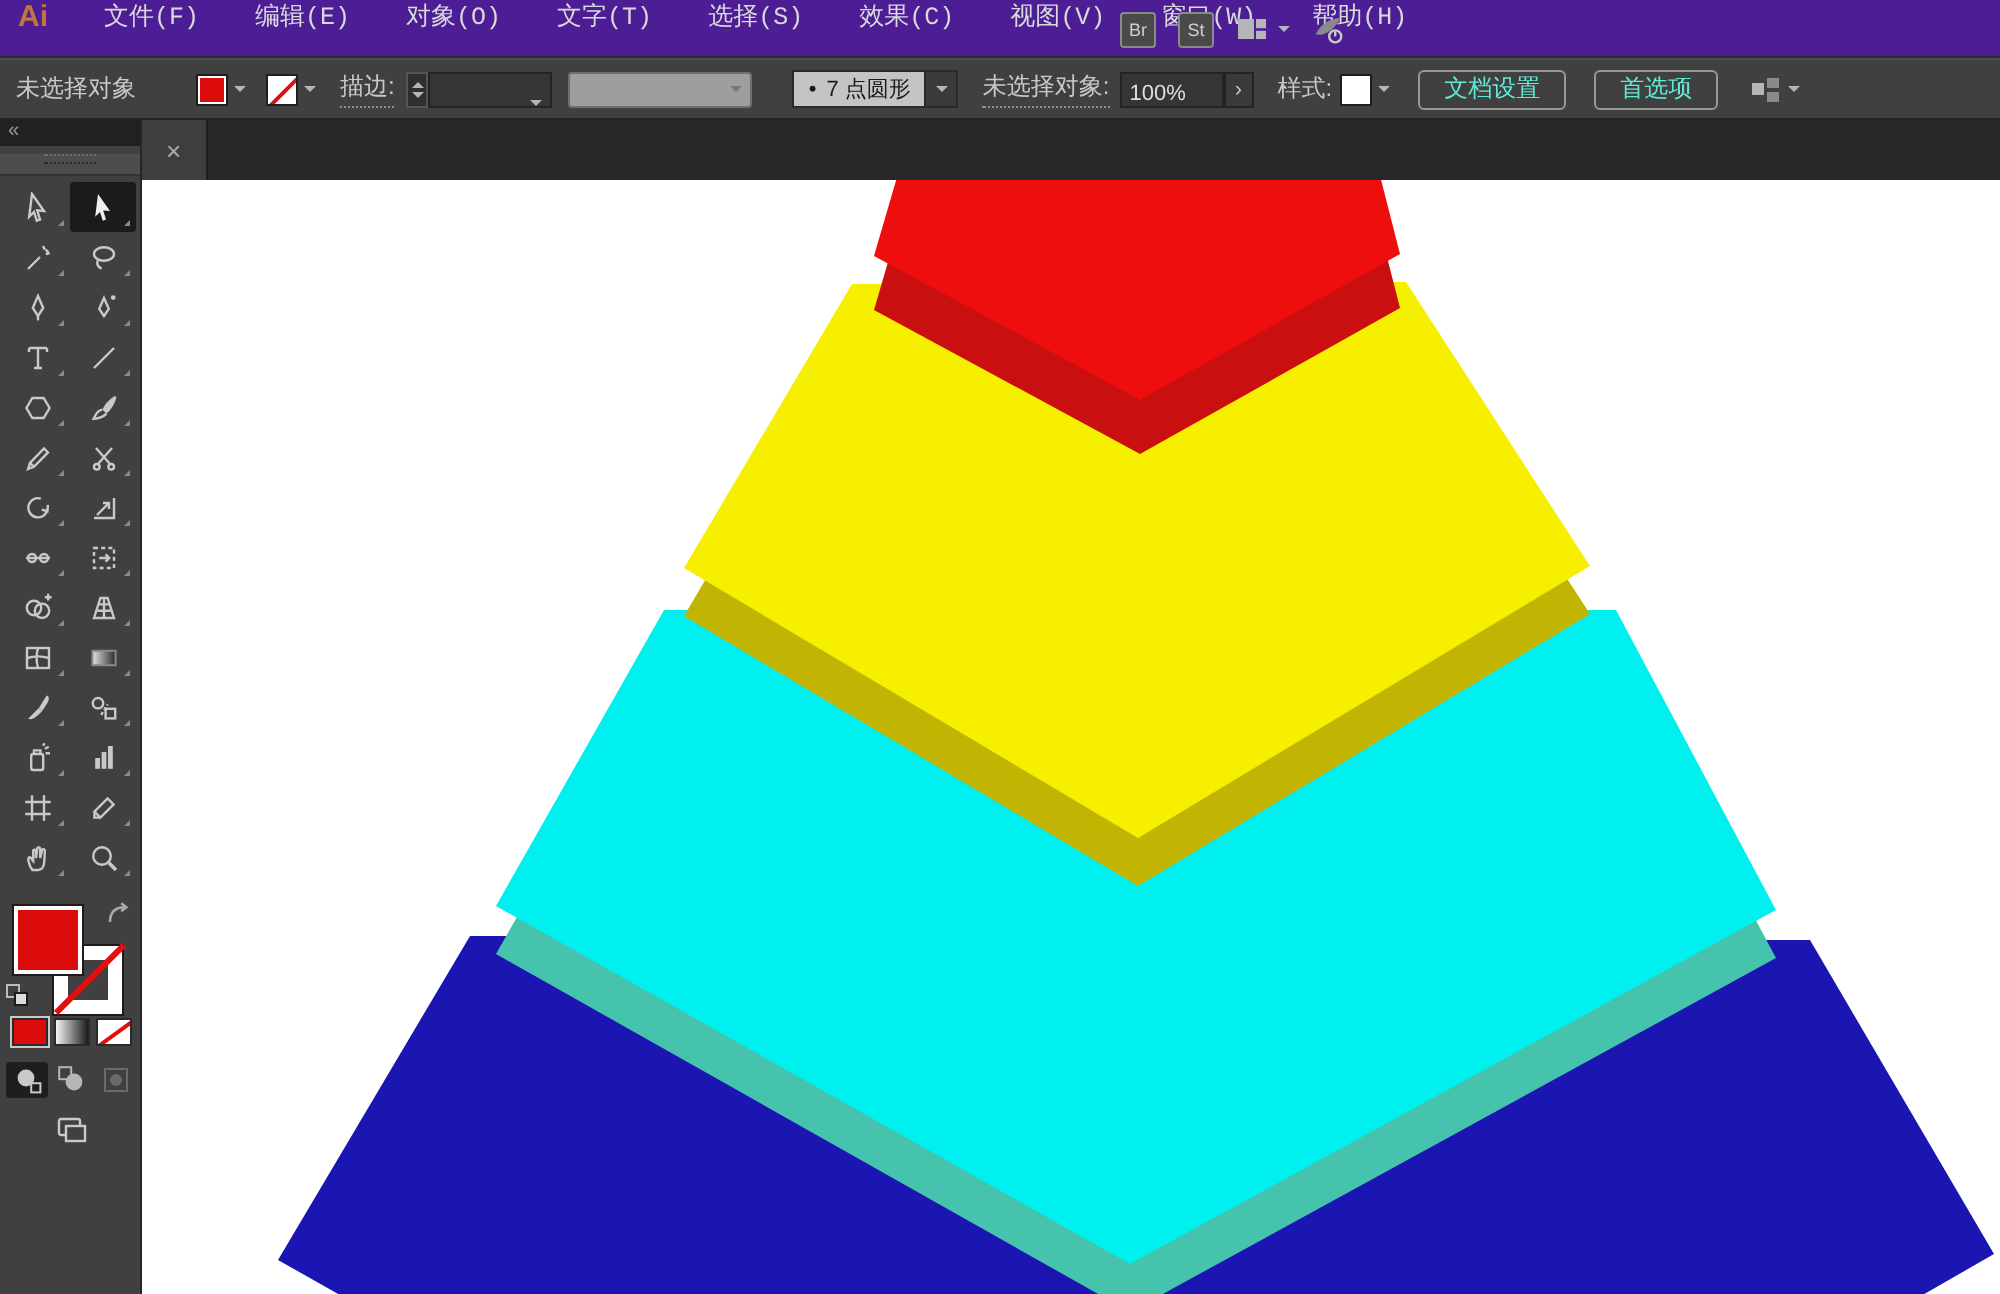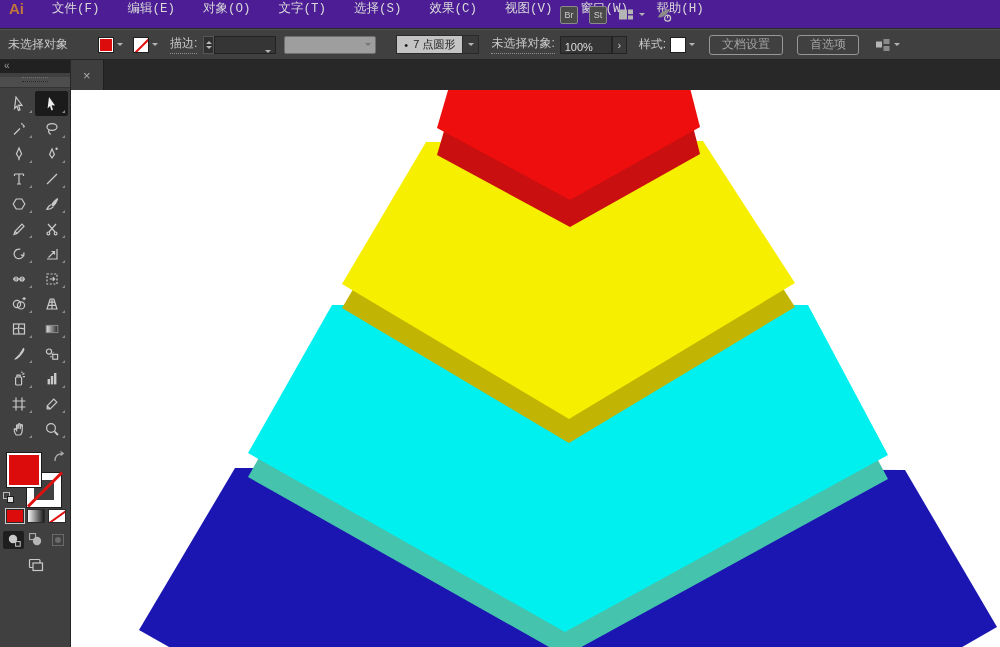--- a/index.html
+++ b/index.html
@@ -39,21 +39,21 @@
   .field.stroke-w{width:62px;justify-content:flex-end;}
   .brush-preview{width:92px;height:18px;background:#9e9e9e;border:1px solid #6f6f6f;border-radius:2px;
                  display:flex;align-items:center;justify-content:flex-end;padding-right:4px;margin-left:8px;}
   .brush-preview .caret{border-top-color:#777;}
   .brush-chip{height:19px;background:#c4c4c4;border:1px solid #2a2a2a;color:#1a1a1a;font-size:11px;
               display:flex;align-items:center;gap:5px;padding:0 7px;margin-left:16px;}
   .chip-caret{width:16px;height:19px;background:#3a3a3a;border:1px solid #2a2a2a;border-left:none;
               display:flex;align-items:center;justify-content:center;}
   .arrow-btn{width:15px;height:18px;background:#3a3a3a;border:1px solid #232323;color:#c9c9c9;
              display:flex;align-items:center;justify-content:center;font-size:11px;}
-  .cb-btn{height:20px;border:1px solid #979797;border-radius:3px;color:#a3a3a3;font-size:12px;
+  .cb-btn{height:20px;border:1px solid #979797;border-radius:3px;color:#5eead4;font-size:12px;
           display:flex;align-items:center;padding:0 12px;margin-left:14px;background:transparent;}
   .icon16{width:16px;height:16px;display:inline-block;}
 
   
   .tabbar{position:absolute;left:0;top:60px;width:1000px;height:30px;background:#282828;display:flex;}
   .tab{margin-left:71px;height:30px;background:#3e3e3e;border-right:1px solid #1e1e1e;
        display:flex;align-items:center;gap:10px;padding:0 12px;color:#c9c9c9;font-size:12px;}
   .tab-close{color:#aaa;font-size:13px;line-height:1;}
 
   

